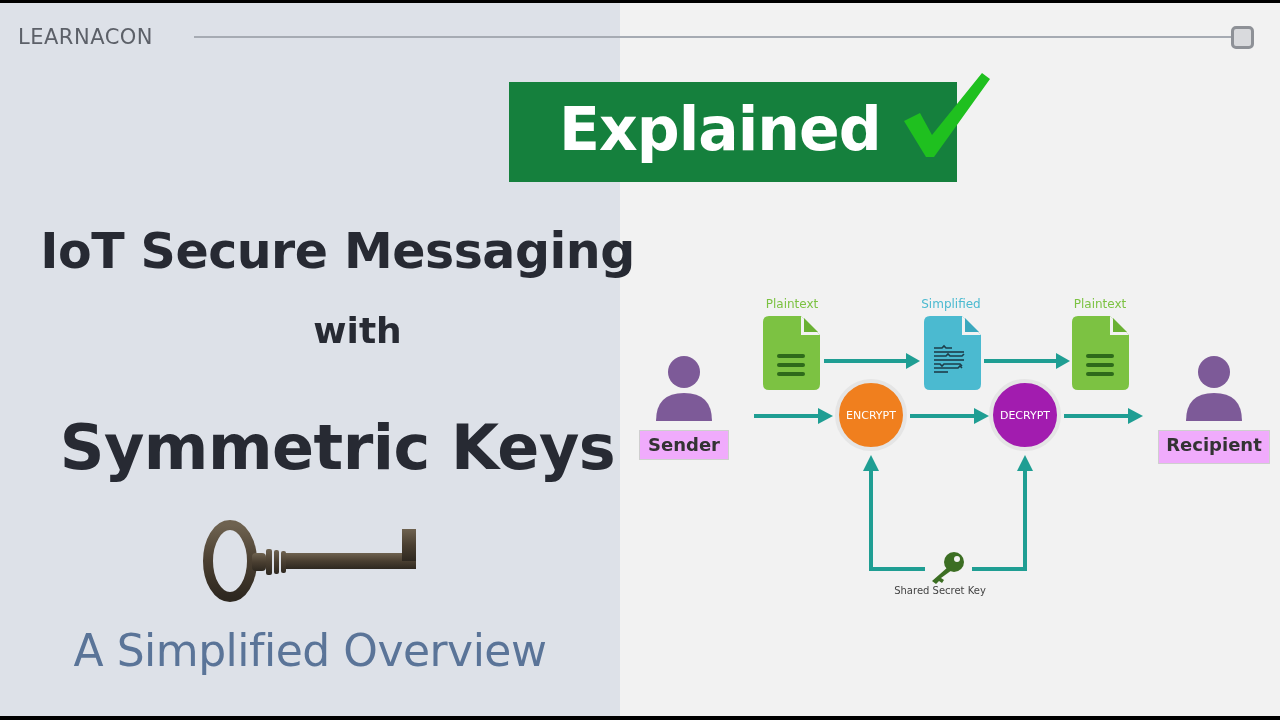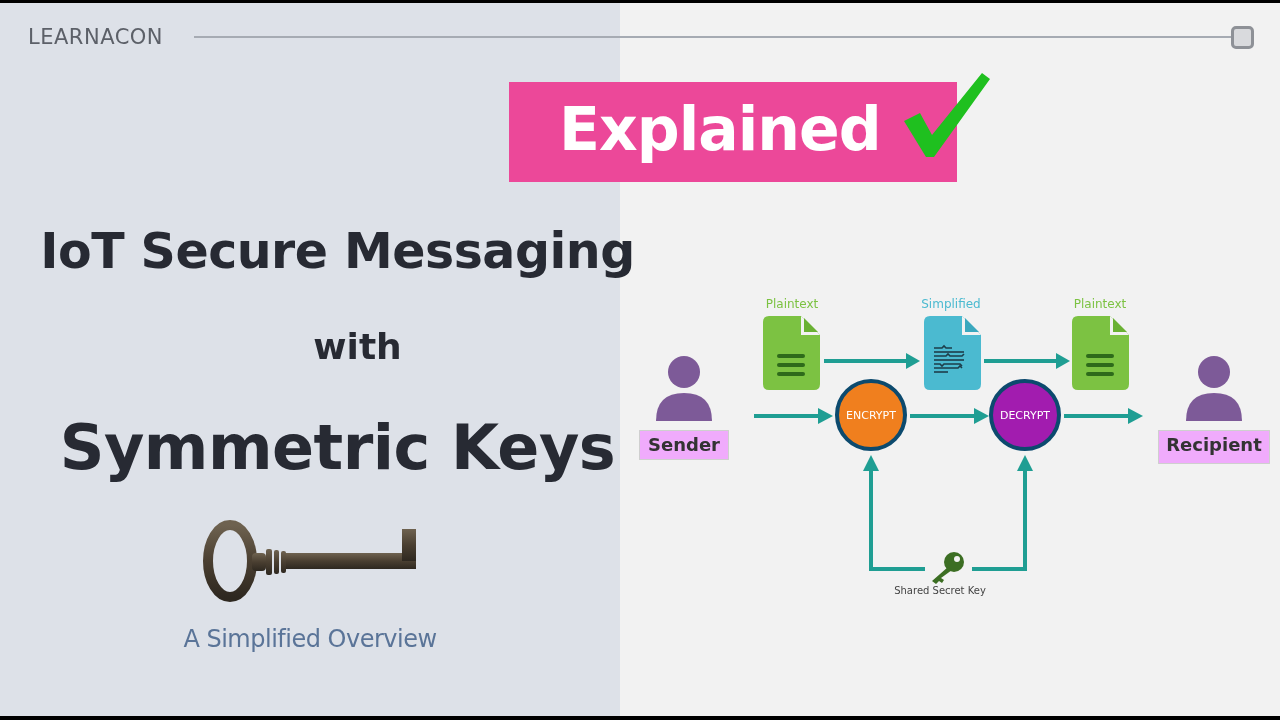--- a/index.html
+++ b/index.html
@@ -3,40 +3,40 @@
 <meta charset="utf-8">
 <style>
   * { margin: 0; padding: 0; box-sizing: border-box; }
   html, body { width: 1280px; height: 720px; overflow: hidden; background: #000; }
   body { position: relative; font-family: "DejaVu Sans", sans-serif; }
 
   .frame { position: absolute; left: 0; top: 3px; width: 1280px; height: 713px; overflow: hidden; }
   .left-panel { position: absolute; left: 0; top: 0; width: 620px; height: 713px; background: #dde1e8; }
   .right-panel { position: absolute; left: 620px; top: 0; width: 660px; height: 713px; background: #f2f2f2; }
 
-  .brand { position: absolute; left: 28px; top: 22px; font-family: "DejaVu Sans", sans-serif; font-size: 21px; color: #5c6068; letter-spacing: 0.5px; }
+  .brand { position: absolute; left: 18px; top: 22px; font-family: "DejaVu Sans", sans-serif; font-size: 21px; color: #5c6068; letter-spacing: 0.5px; }
   .progress-line { position: absolute; left: 194px; top: 33px; width: 1038px; height: 2px; background: #a6abb3; }
   .progress-knob { position: absolute; left: 1231px; top: 23px; width: 23px; height: 23px; border: 3px solid #8e9197; border-radius: 5px; background: #d9dadd; }
 
-  .explained-banner { position: absolute; left: 509px; top: 79px; width: 448px; height: 100px; background: #ec4899; }
+  .explained-banner { position: absolute; left: 509px; top: 79px; width: 448px; height: 100px; background: #15803d; }
   .explained-text { position: absolute; left: 50px; top: 12px; font-family: "DejaVu Sans", sans-serif; font-weight: bold; font-size: 60px; color: #fff; letter-spacing: -1px; }
   .check-icon { position: absolute; left: 898px; top: 66px; width: 94px; height: 92px; }
 
   .title-line { position: absolute; left: 0; width: 675px; text-align: center; color: #272a33; font-family: "DejaVu Sans", sans-serif; font-weight: bold; }
   .title-1 { top: 220px; font-size: 49px; letter-spacing: -0.5px; }
-  .title-2 { top: 323px; font-size: 36px; padding-left: 40px; }
+  .title-2 { top: 307px; font-size: 36px; padding-left: 40px; }
   .title-3 { top: 408px; font-size: 62px; letter-spacing: -0.5px; }
-  .subtitle { position: absolute; left: 0; width: 620px; top: 622px; text-align: center; font-family: "DejaVu Sans", sans-serif; font-size: 24px; color: #5a7498; font-weight: normal; letter-spacing: -0.5px; }
+  .subtitle { position: absolute; left: 0; width: 620px; top: 622px; text-align: center; font-family: "DejaVu Sans", sans-serif; font-size: 44px; color: #5a7498; font-weight: normal; letter-spacing: -0.5px; }
 
   .key-image { position: absolute; left: 200px; top: 512px; width: 226px; height: 90px; }
 
   .diagram { position: absolute; left: 620px; top: 0; width: 660px; height: 713px; }
   .doc-label { position: absolute; font-size: 12px; font-family: "DejaVu Sans", sans-serif; text-align: center; width: 100px; }
   .person-label { position: absolute; background: #f0abfc; border: 1px solid #cfcfcf; font-family: "DejaVu Sans", sans-serif; font-weight: bold; font-size: 18px; color: #333; text-align: center; line-height: 28px; }
-  .circle { position: absolute; width: 72px; height: 72px; border-radius: 50%; border: 4px solid #0c4a6e; display: flex; align-items: center; justify-content: center; font-family: "DejaVu Sans", sans-serif; font-size: 11px; color: #fff; }
+  .circle { position: absolute; width: 72px; height: 72px; border-radius: 50%; border: 4px solid #e5e5e5; display: flex; align-items: center; justify-content: center; font-family: "DejaVu Sans", sans-serif; font-size: 11px; color: #fff; }
   .key-caption { position: absolute; left: 270px; top: 582px; width: 100px; text-align: center; font-size: 10px; color: #444; font-family: "DejaVu Sans", sans-serif; }
   svg.abs { position: absolute; }
 </style>
 </head>
 <body>
 
 <div class="frame">
 
   <div class="left-panel"></div>
   <div class="right-panel"></div>

